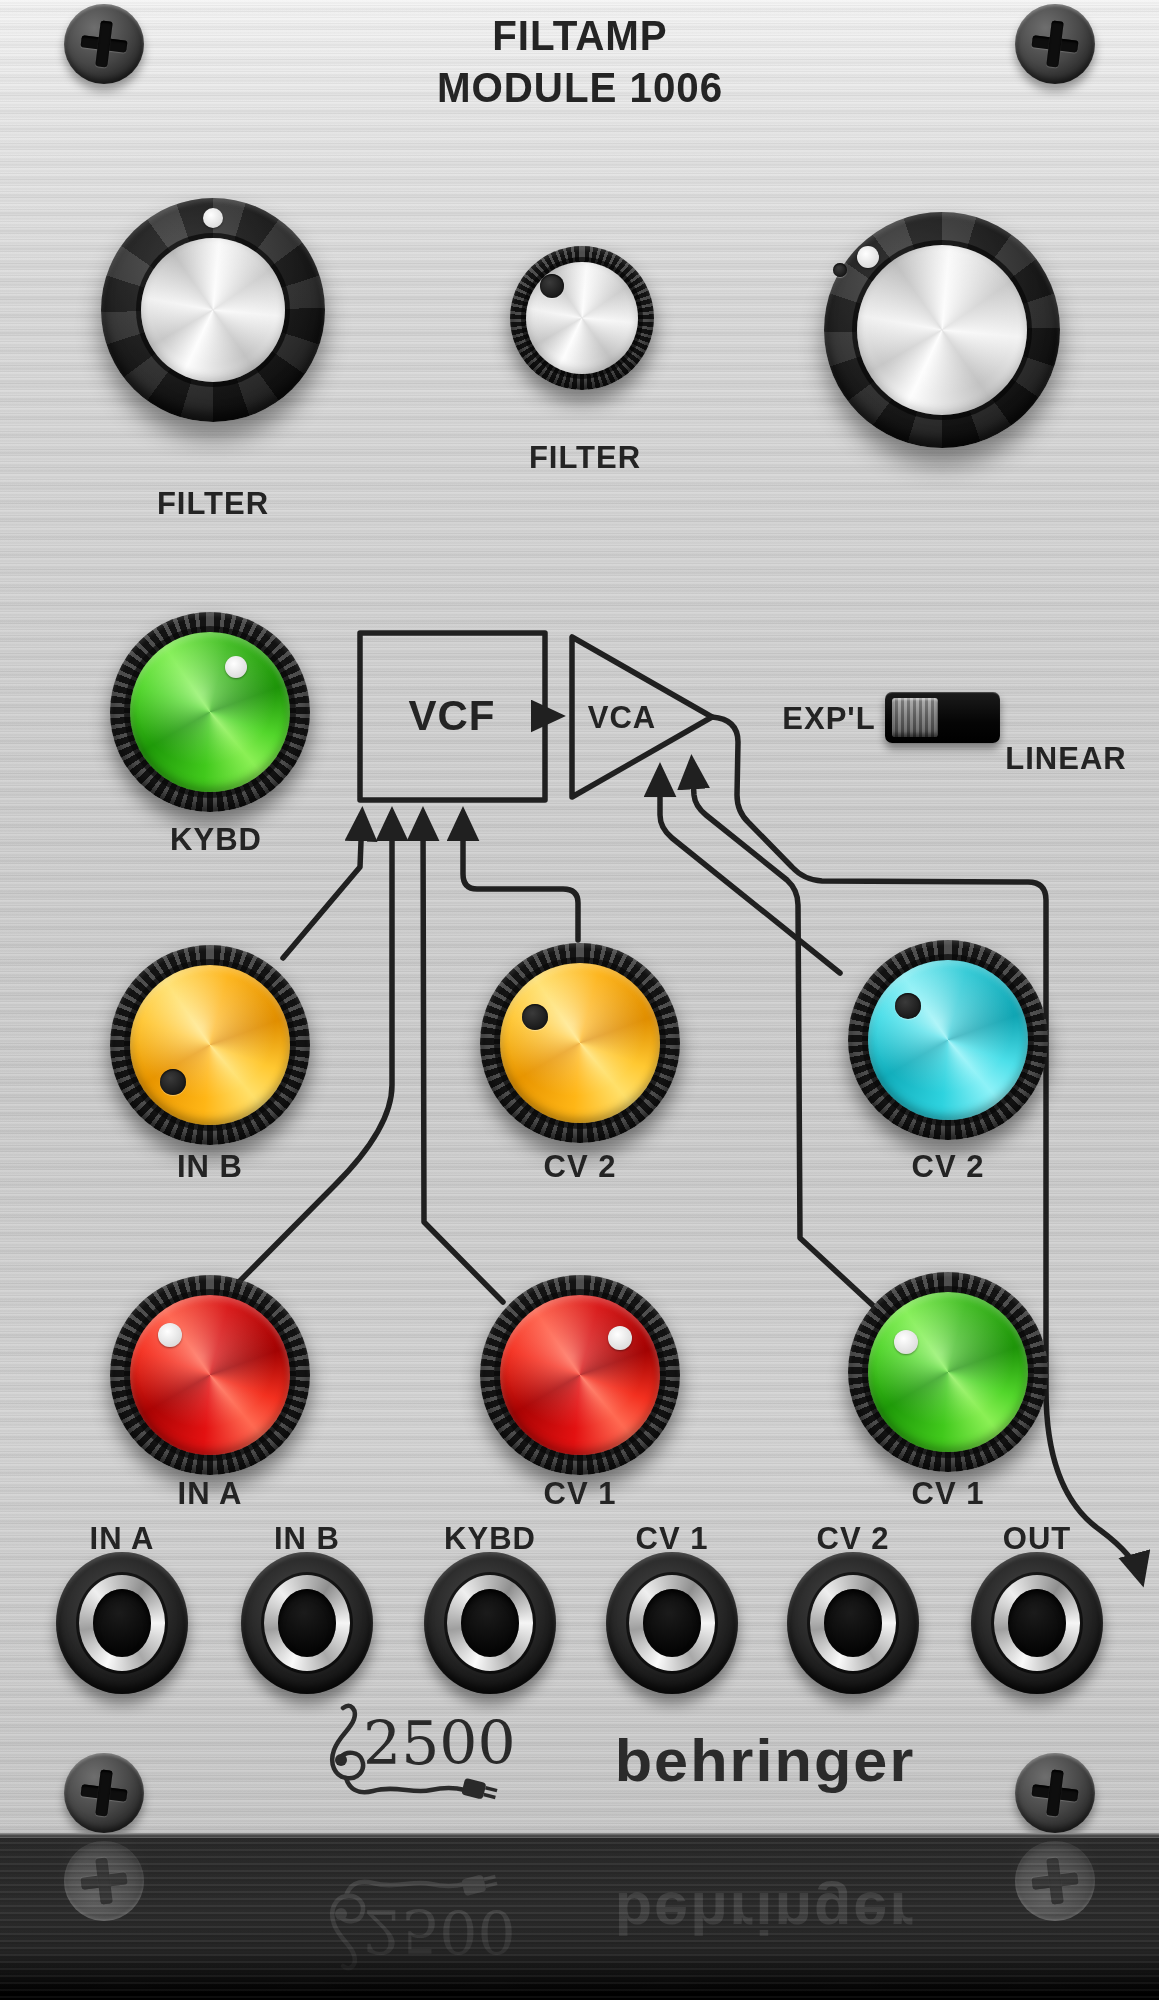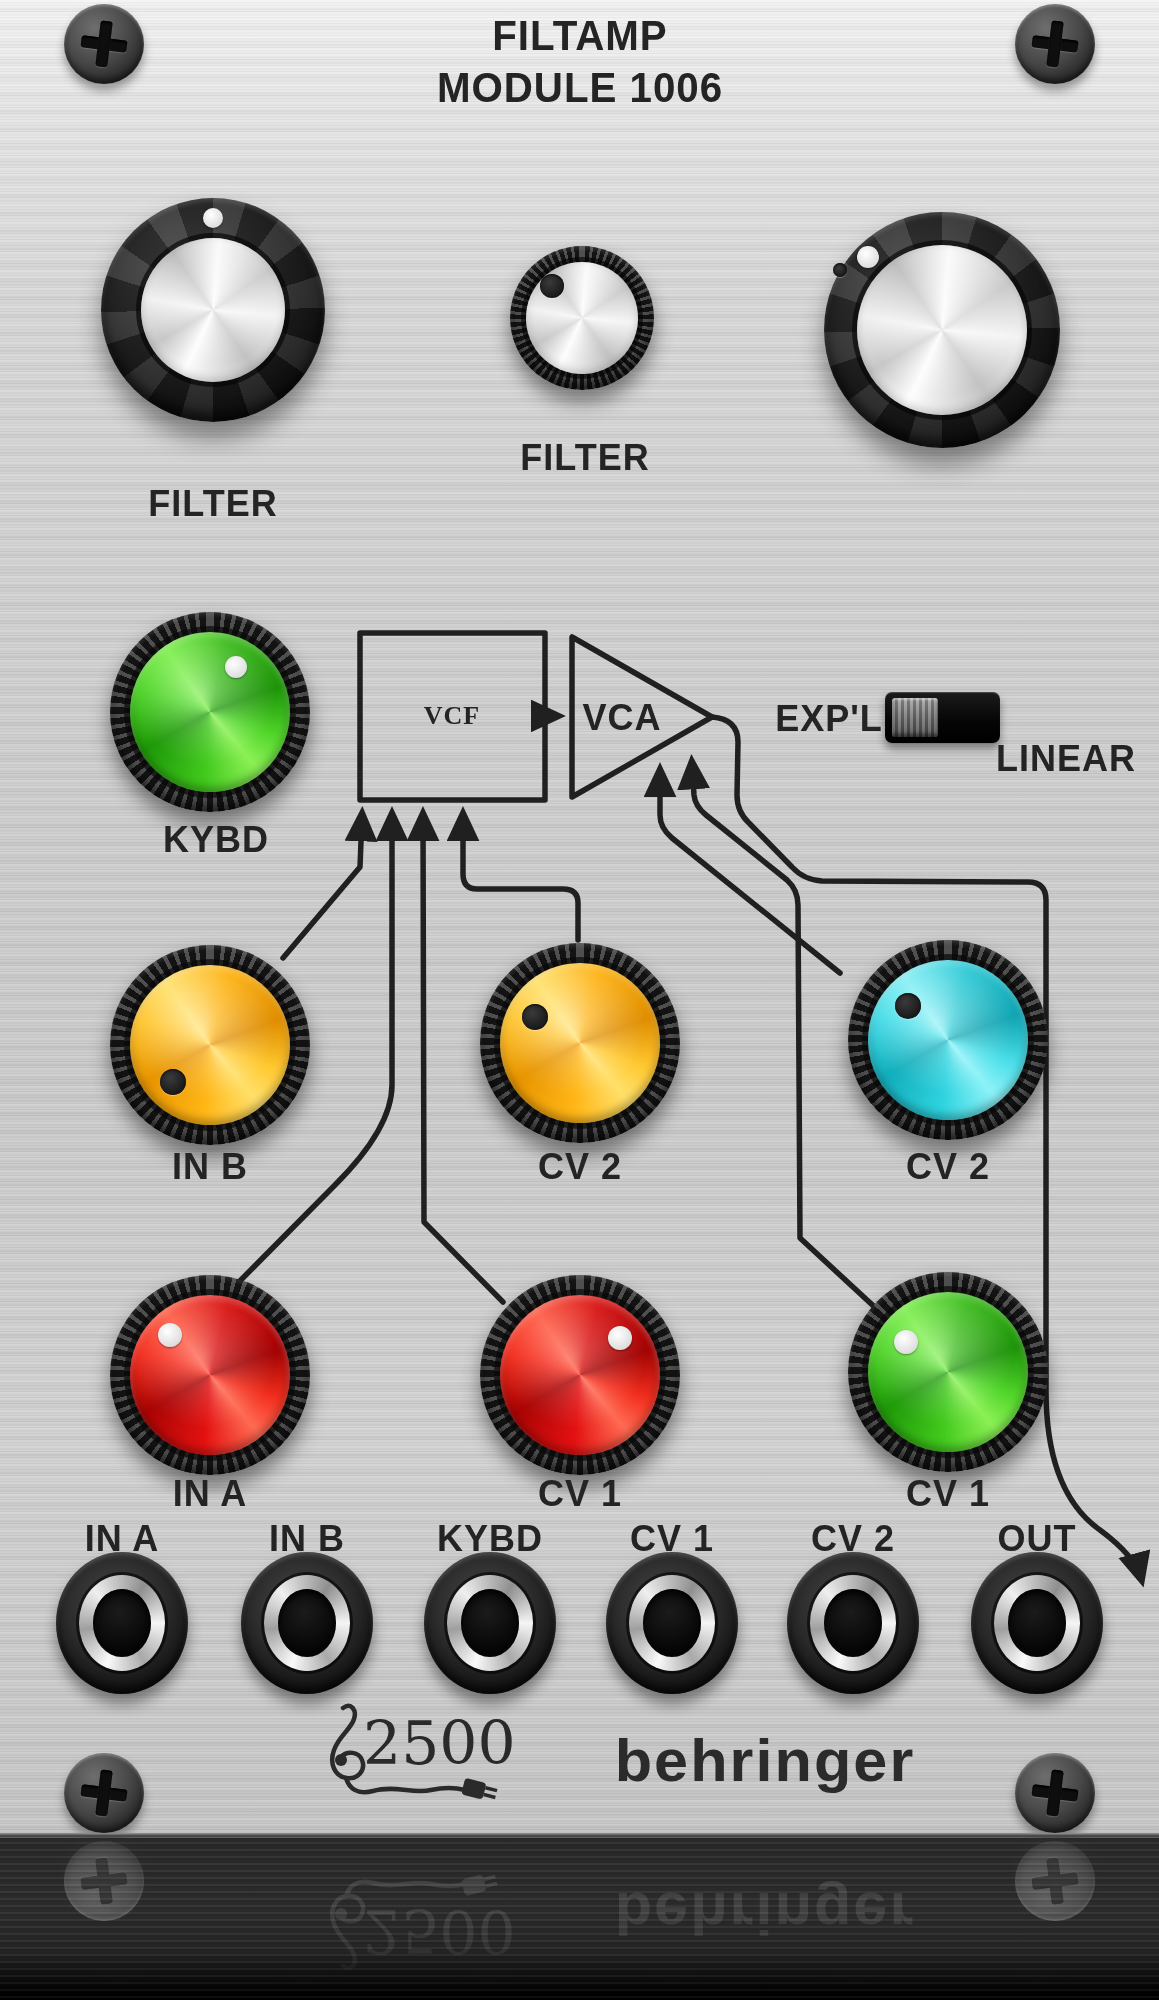--- a/index.html
+++ b/index.html
@@ -5,22 +5,22 @@
   html,body{margin:0;padding:0;background:#000;}
   #stage{position:relative;width:1159px;height:2000px;overflow:hidden;
          font-family:"Liberation Sans", sans-serif;background:#000;}
   #panel{position:absolute;left:0;top:0;width:1159px;height:1837px;
     background:
       repeating-linear-gradient(0deg, rgba(255,255,255,.10) 0 1px, rgba(0,0,0,.045) 1px 2px, rgba(255,255,255,.03) 2px 3px, rgba(0,0,0,.025) 3px 5px, rgba(255,255,255,.05) 5px 6px),
       repeating-linear-gradient(0deg, rgba(255,255,255,.05) 0 2px, rgba(0,0,0,.03) 7px 9px, rgba(255,255,255,.02) 13px 17px),
       linear-gradient(180deg,#f4f4f4 0%,#e6e6e6 6%,#d8d8d8 16%,#cfcfcf 38%,#cbcbcb 60%,#d2d2d2 78%,#c6c6c6 100%);}
   .print{position:absolute;color:#242424;font-weight:700;letter-spacing:1px;text-align:center;}
   .t42{font-size:42px;line-height:52px;transform:scaleX(.96);}
-  .t31{font-size:36px;line-height:36px;}
-  .t34{font-size:26px;line-height:36px;font-family:Liberation Serif, serif;}
+  .t31{font-size:31px;line-height:36px;}
+  .t34{font-size:42px;line-height:36px;}
   
   .screw{position:absolute;width:80px;height:80px;border-radius:50%;
     background:radial-gradient(circle at 38% 30%, #6e6e6e, #474747 48%, #262626 78%, #1d1d1d);
     box-shadow:0 7px 10px rgba(0,0,0,.35), inset 0 2px 3px rgba(255,255,255,.3), inset 0 -4px 6px rgba(0,0,0,.5);}
   .cross{position:absolute;left:0;top:0;width:100%;height:100%;transform:rotate(7deg);}
   .cross span{position:absolute;background:#0e0e0e;border-radius:3px;box-shadow:inset 0 2px 2px rgba(0,0,0,.9), 0 1px 1px rgba(255,255,255,.18);}
   .cross .h{left:17px;top:34px;width:46px;height:12px;}
   .cross .v{left:34px;top:17px;width:12px;height:46px;}
   
   .knob{position:absolute;border-radius:50%;}

